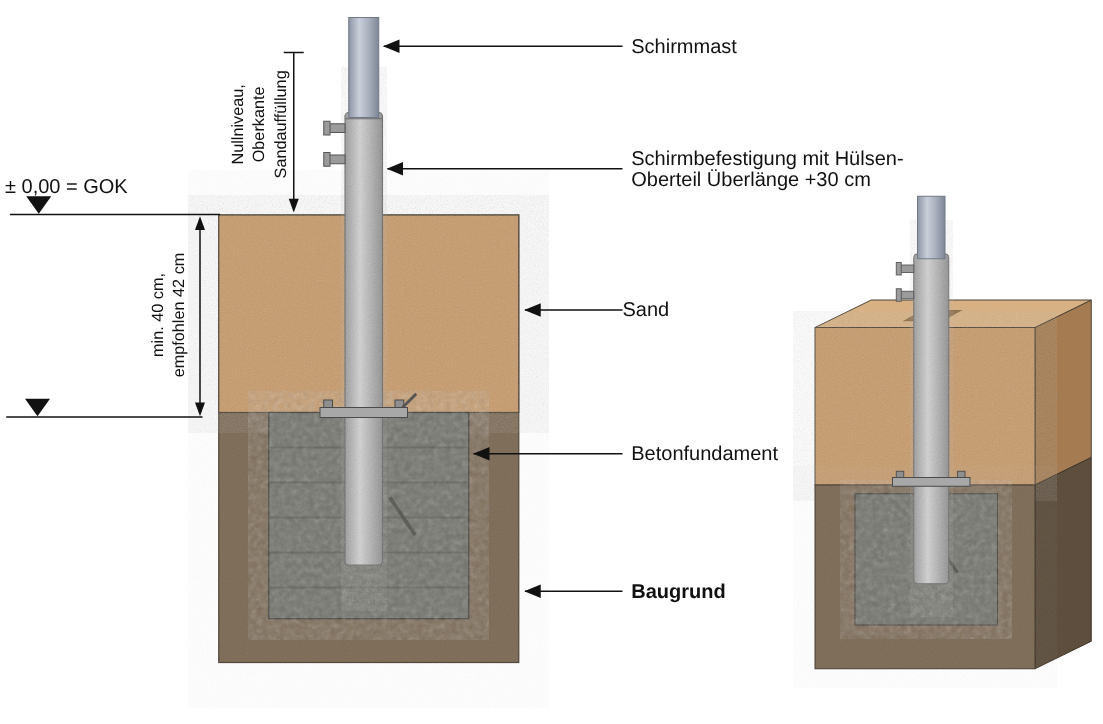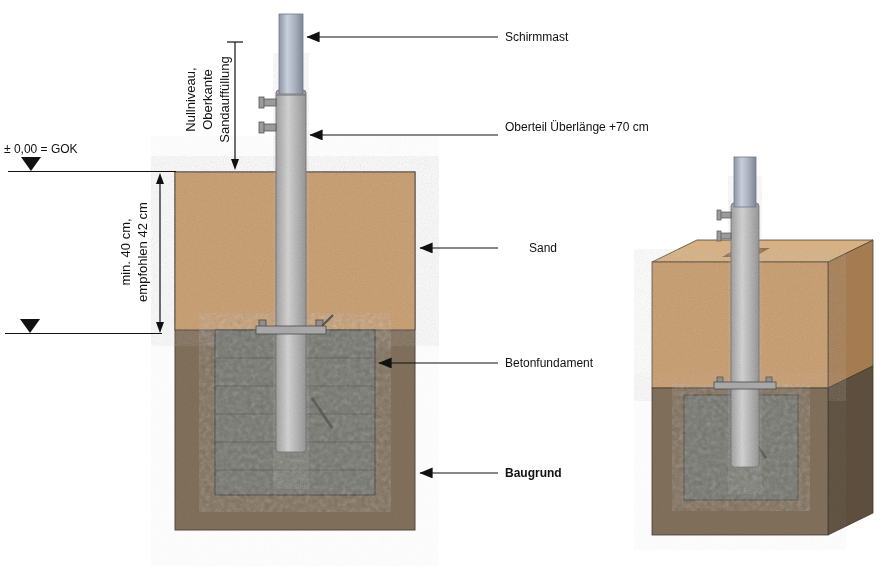--- a/index.html
+++ b/index.html
@@ -1,20 +1,20 @@
 <!DOCTYPE html>
 <html><head>
 <meta charset="utf-8">
 <style>
   * { margin:0; padding:0; box-sizing:border-box; }
   html,body { background:#ffffff; }
   body { font-family:"Liberation Sans", sans-serif; }
   .canvas { position:relative; width:882px; height:579px; background:#ffffff; overflow:hidden; }
   .canvas > svg { position:absolute; left:0; top:0; }
-  .lbl { position:absolute; font-size:12px; color:#111; line-height:17px; white-space:nowrap; }
+  .lbl { position:absolute; font-size:16px; color:#111; line-height:17px; white-space:nowrap; }
   .lbl .line { display:block; }
   .rot { transform:rotate(-90deg); text-align:center; font-size:13px; line-height:17px; }
 </style>
 </head>
 <body>
 
 <div class="canvas">
 
   <svg width="882" height="579" viewBox="0 0 882 579">
     <defs>
@@ -149,22 +149,23 @@
   </div>
 
   <div class="lbl rot" style="left:59px; top:235px; width:150px;">
     <span class="line">min. 40 cm,</span>
     <span class="line">empfohlen 42 cm</span>
   </div>
 
   <div class="lbl" style="left:505px; top:29px;">Schirmmast</div>
 
   <div class="lbl" style="left:505px; top:119px;">
-    <span class="line">Oberteil Überlänge +70 cm</span>
+    <span class="line">Schirmbefestigung mit Hülsen-</span>
+    <span class="line">Oberteil Überlänge +30 cm</span>
   </div>
 
-  <div class="lbl" style="left:529px; top:240px;">Sand</div>
+  <div class="lbl" style="left:498px; top:240px;">Sand</div>
 
   <div class="lbl" style="left:505px; top:355px;text-align:right;">Betonfundament</div>
 
   <div class="lbl" style="left:505px; top:465px;font-weight:bold;">Baugrund</div>
 
 </div>
 
 </body></html>

